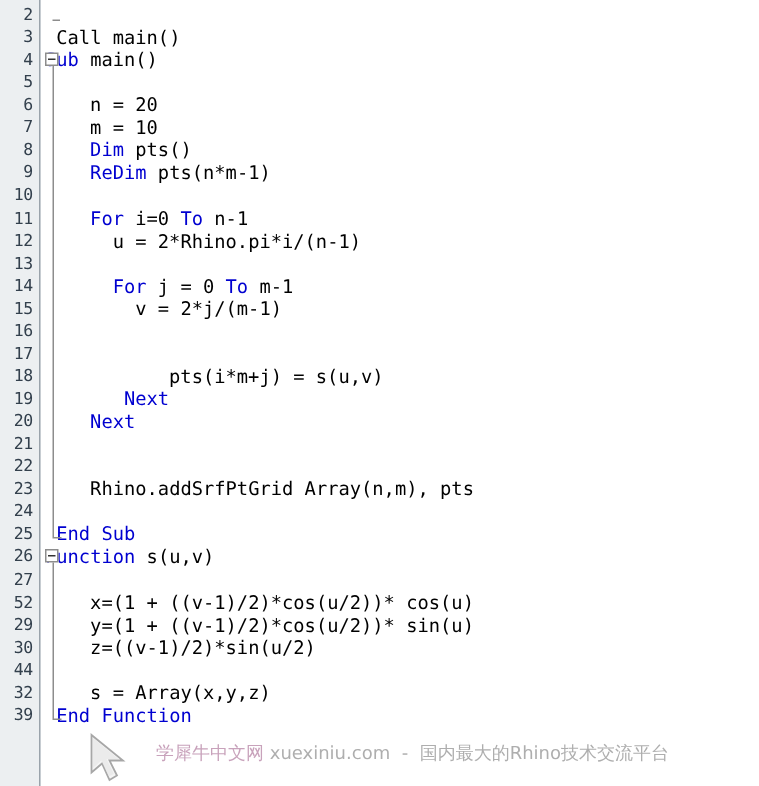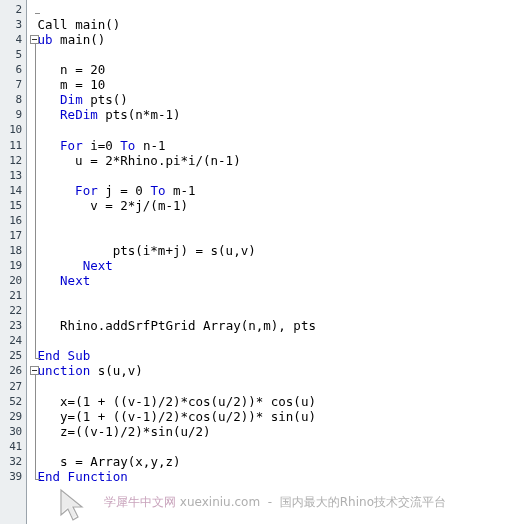--- a/index.html
+++ b/index.html
@@ -179,21 +179,21 @@
       <div class="lineno" style="top: 288.14px;">21</div>
       <div class="lineno" style="top: 303.2px;">22</div>
       <div class="lineno" style="top: 318.26px;">23</div>
       <div class="lineno" style="top: 333.32px;">24</div>
       <div class="lineno" style="top: 348.38px;">25</div>
       <div class="lineno" style="top: 363.44px;">26</div>
       <div class="lineno" style="top: 378.5px;">27</div>
       <div class="lineno" style="top: 393.56px;">52</div>
       <div class="lineno" style="top: 408.62px;">29</div>
       <div class="lineno" style="top: 423.68px;">30</div>
-      <div class="lineno" style="top: 438.74px;">41</div>
+      <div class="lineno" style="top: 438.74px;">44</div>
       <div class="lineno" style="top: 453.8px; text-align: right;">32</div>
       <div class="lineno" style="top: 468.86px;">39</div>
     </div>
   <div id="foldcol">
       <div class="foldbox" style="top: 35.12px;"></div>
       <div class="foldguide" style="top: 44.12px; height: 315.26px;">
         <div class="foot"></div>
       </div>
       <div class="foldbox" style="top: 366.44px;"></div>
       <div class="foldguide" style="top: 375.44px; height: 104.42px;">

